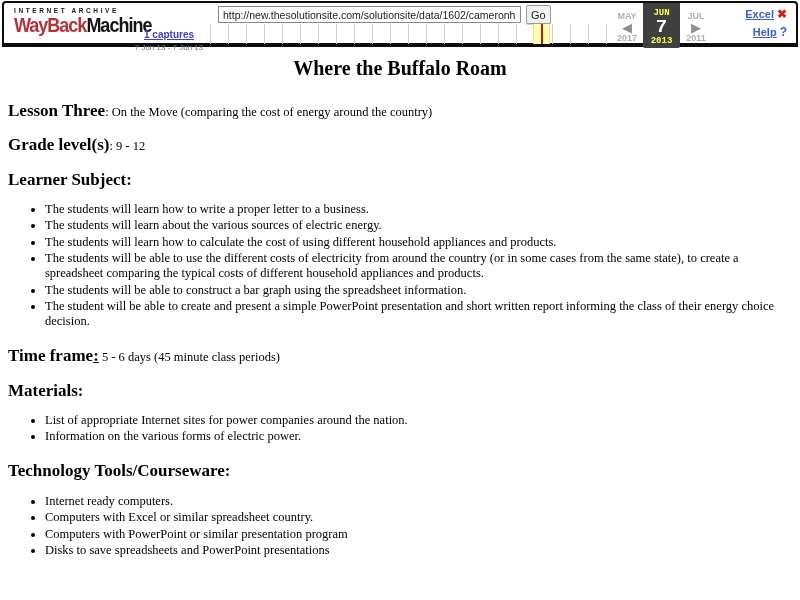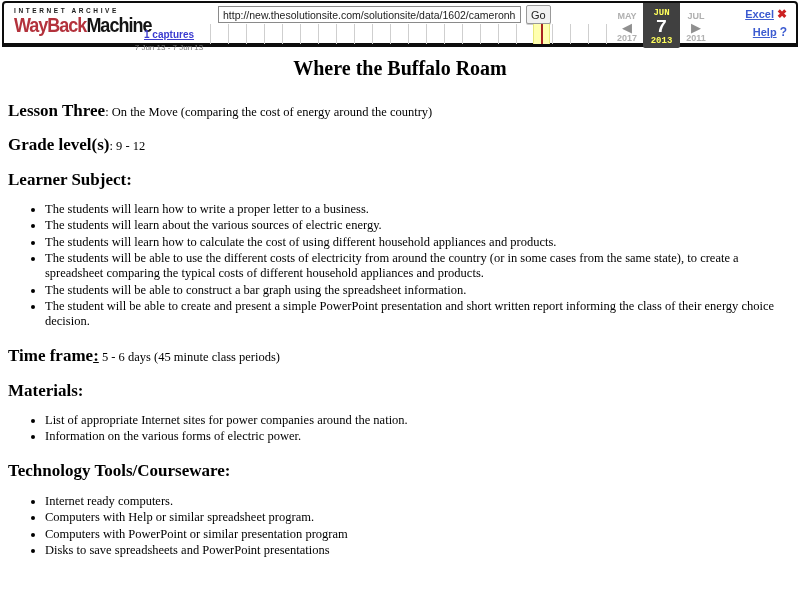--- a/index.html
+++ b/index.html
@@ -151,18 +151,18 @@
   <ul class="blist">
     <li>List of appropriate Internet sites for power companies around the nation.</li>
     <li>Information on the various forms of electric power.</li>
   </ul>
 
   <div class="sect">
     <span class="h">Technology Tools/Courseware:</span>
   </div>
   <ul class="blist">
     <li>Internet ready computers.</li>
-    <li>Computers with Help or similar spreadsheet program.</li>
+    <li>Computers with Excel or similar spreadsheet country.</li>
     <li>Computers with PowerPoint or similar presentation program</li>
     <li>Disks to save spreadsheets and PowerPoint presentations</li>
   </ul>
 
 </div>
 
 </body></html>

